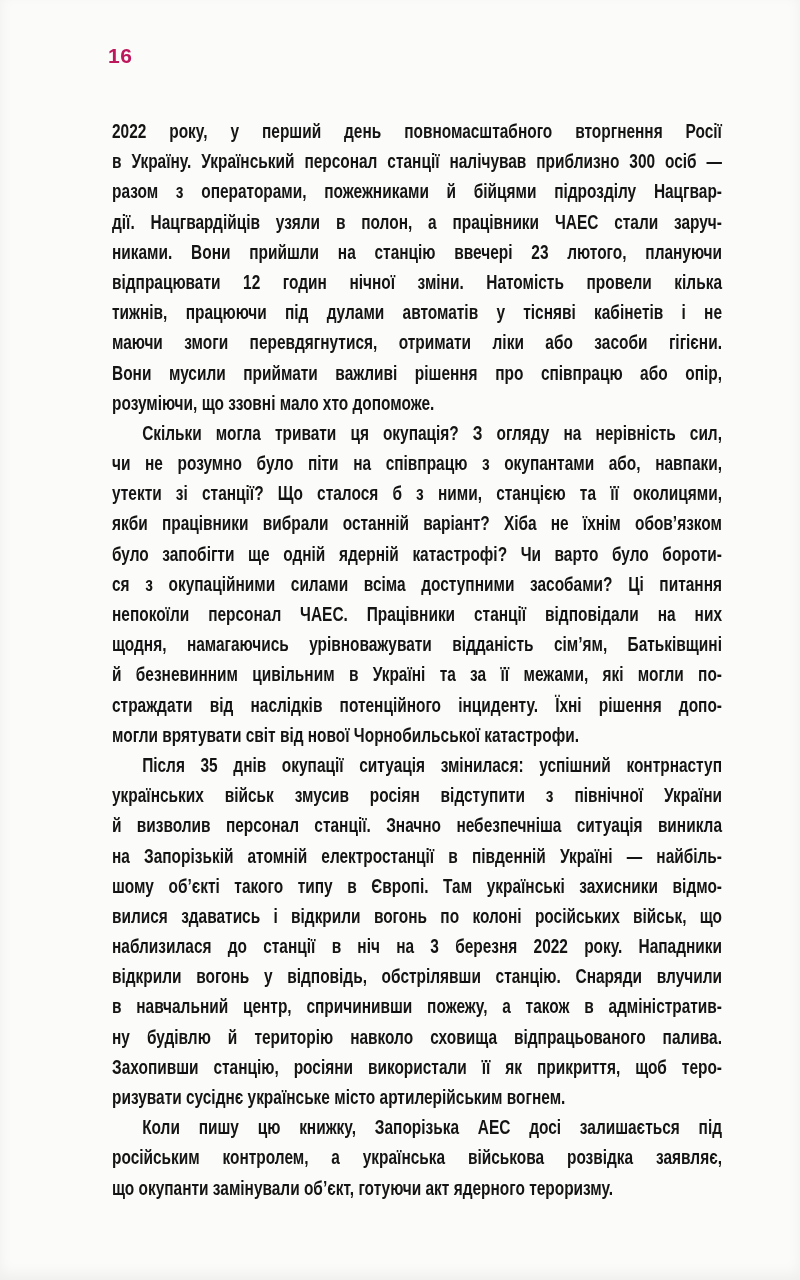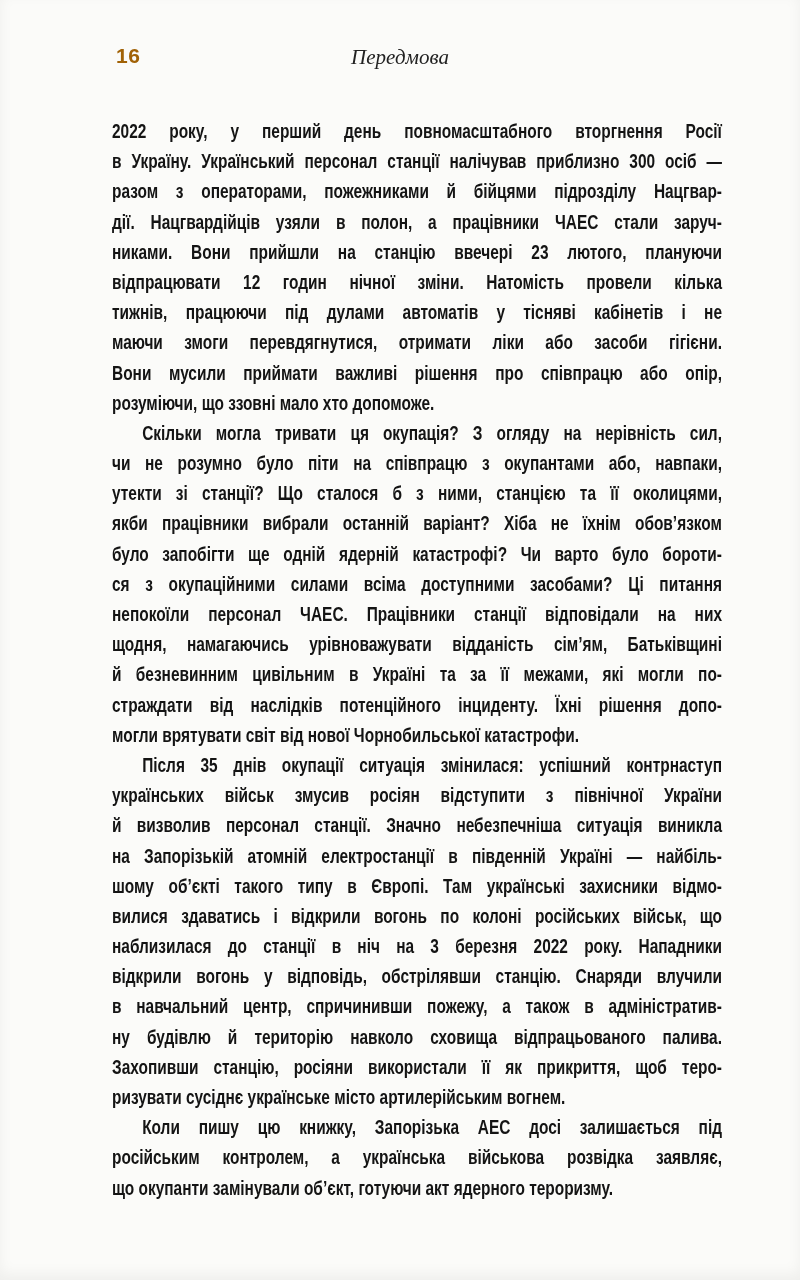--- a/index.html
+++ b/index.html
@@ -21,27 +21,27 @@
   
   .running-header {
     position: absolute;
     top: 44px;
     left: 0;
     width: 100%;
     height: 30px;
   }
   .page-number {
     position: absolute;
-    left: 116px;
+    left: 108px;
     top: 0;
     font-family: "Liberation Sans", sans-serif;
     font-size: 21px;
     font-weight: bold;
     letter-spacing: 0.5px;
-    color: #a16207;
+    color: #be185d;
   }
   .running-title {
     position: absolute;
     left: 0;
     width: 100%;
     top: 1px;
     text-align: center;
     font-family: "Liberation Serif", serif;
     font-style: italic;
     font-size: 21px;
@@ -79,21 +79,20 @@
   .line.indent {
     text-indent: 41px;
   }
 </style>
 </head>
 <body>
 
 <div class="page">
   <div class="running-header">
     <span class="page-number">16</span>
-    <span class="running-title">Передмова</span>
   </div>
 
   <div class="text-column">
     <div class="text-inner">
         <div class="line">2022 року, у перший день повномасштабного вторгнення Росії</div>
         <div class="line">в Україну. Український персонал станції налічував приблизно 300 осіб —</div>
         <div class="line">разом з операторами, пожежниками й бійцями підрозділу Нацгвар-</div>
         <div class="line">дії. Нацгвардійців узяли в полон, а працівники ЧАЕС стали заруч-</div>
         <div class="line">никами. Вони прийшли на станцію ввечері 23 лютого, плануючи</div>
         <div class="line">відпрацювати 12 годин нічної зміни. Натомість провели кілька</div>

